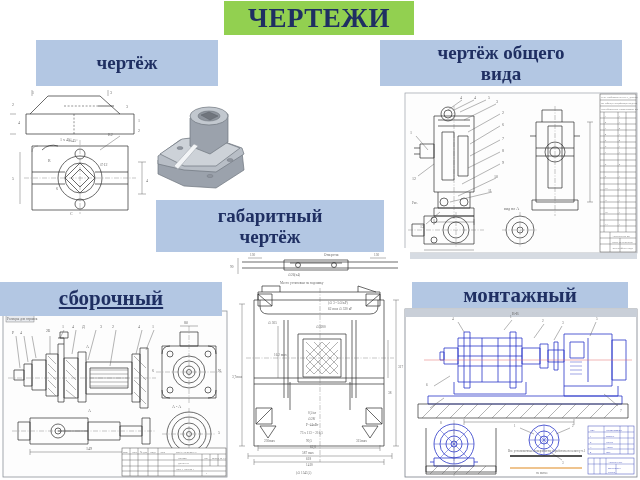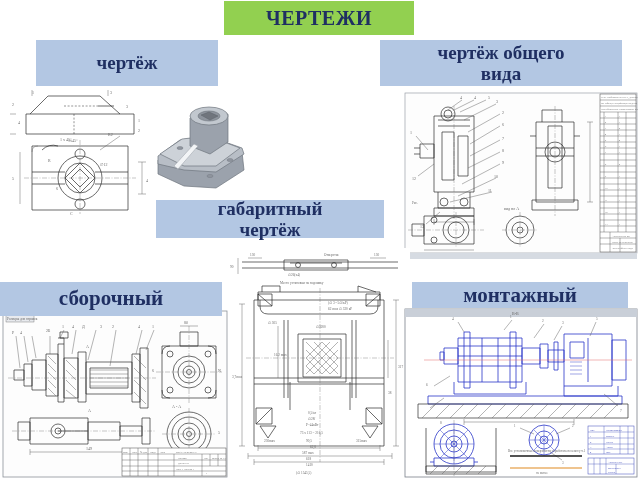--- a/index.html
+++ b/index.html
@@ -21,21 +21,21 @@
     left: 224px;
     top: 1px;
     width: 190px;
     height: 34px;
     background: #92d050;
     display: flex;
     align-items: center;
     justify-content: center;
   }
   #title-banner .title-text {
-    font-size: 20px;
+    font-size: 27px;
     font-weight: bold;
     color: #1f2f62;
     letter-spacing: 0.5px;
     line-height: 1;
     white-space: nowrap;
   }
 
   
   .label-box {
     position: absolute;
@@ -43,22 +43,22 @@
     display: flex;
     align-items: center;
     justify-content: center;
     text-align: center;
     color: #1f2f62;
     font-weight: bold;
     line-height: 1.12;
   }
   #label-detail  { left: 36px;  top: 40px;  width: 182px; height: 46px; font-size: 19px; z-index: 6; }
   #label-general { left: 380px; top: 40px;  width: 242px; height: 46px; font-size: 19px; z-index: 6; }
-  #label-overall { left: 156px; top: 200px; width: 228px; height: 38px; font-size: 19px; z-index: 6; }
-  #label-assembly{ left: 0px;   top: 282px; width: 222px; height: 34px; font-size: 21px; z-index: 6; }
+  #label-overall { left: 156px; top: 200px; width: 228px; height: 52px; font-size: 19px; z-index: 6; }
+  #label-assembly{ left: 0px;   top: 282px; width: 222px; height: 34px; font-size: 21px; z-index: 6; text-decoration: underline; }
   #label-install { left: 412px; top: 282px; width: 216px; height: 44px; font-size: 21px; z-index: 4;
                    align-items: flex-start; padding-top: 2px; box-sizing: border-box; }
 
   
   .figure {
     position: absolute;
     background: #ffffff;
     overflow: hidden;
   }
   #fig-detail   { left: 2px;   top: 88px;  width: 152px; height: 128px; z-index: 2; }

